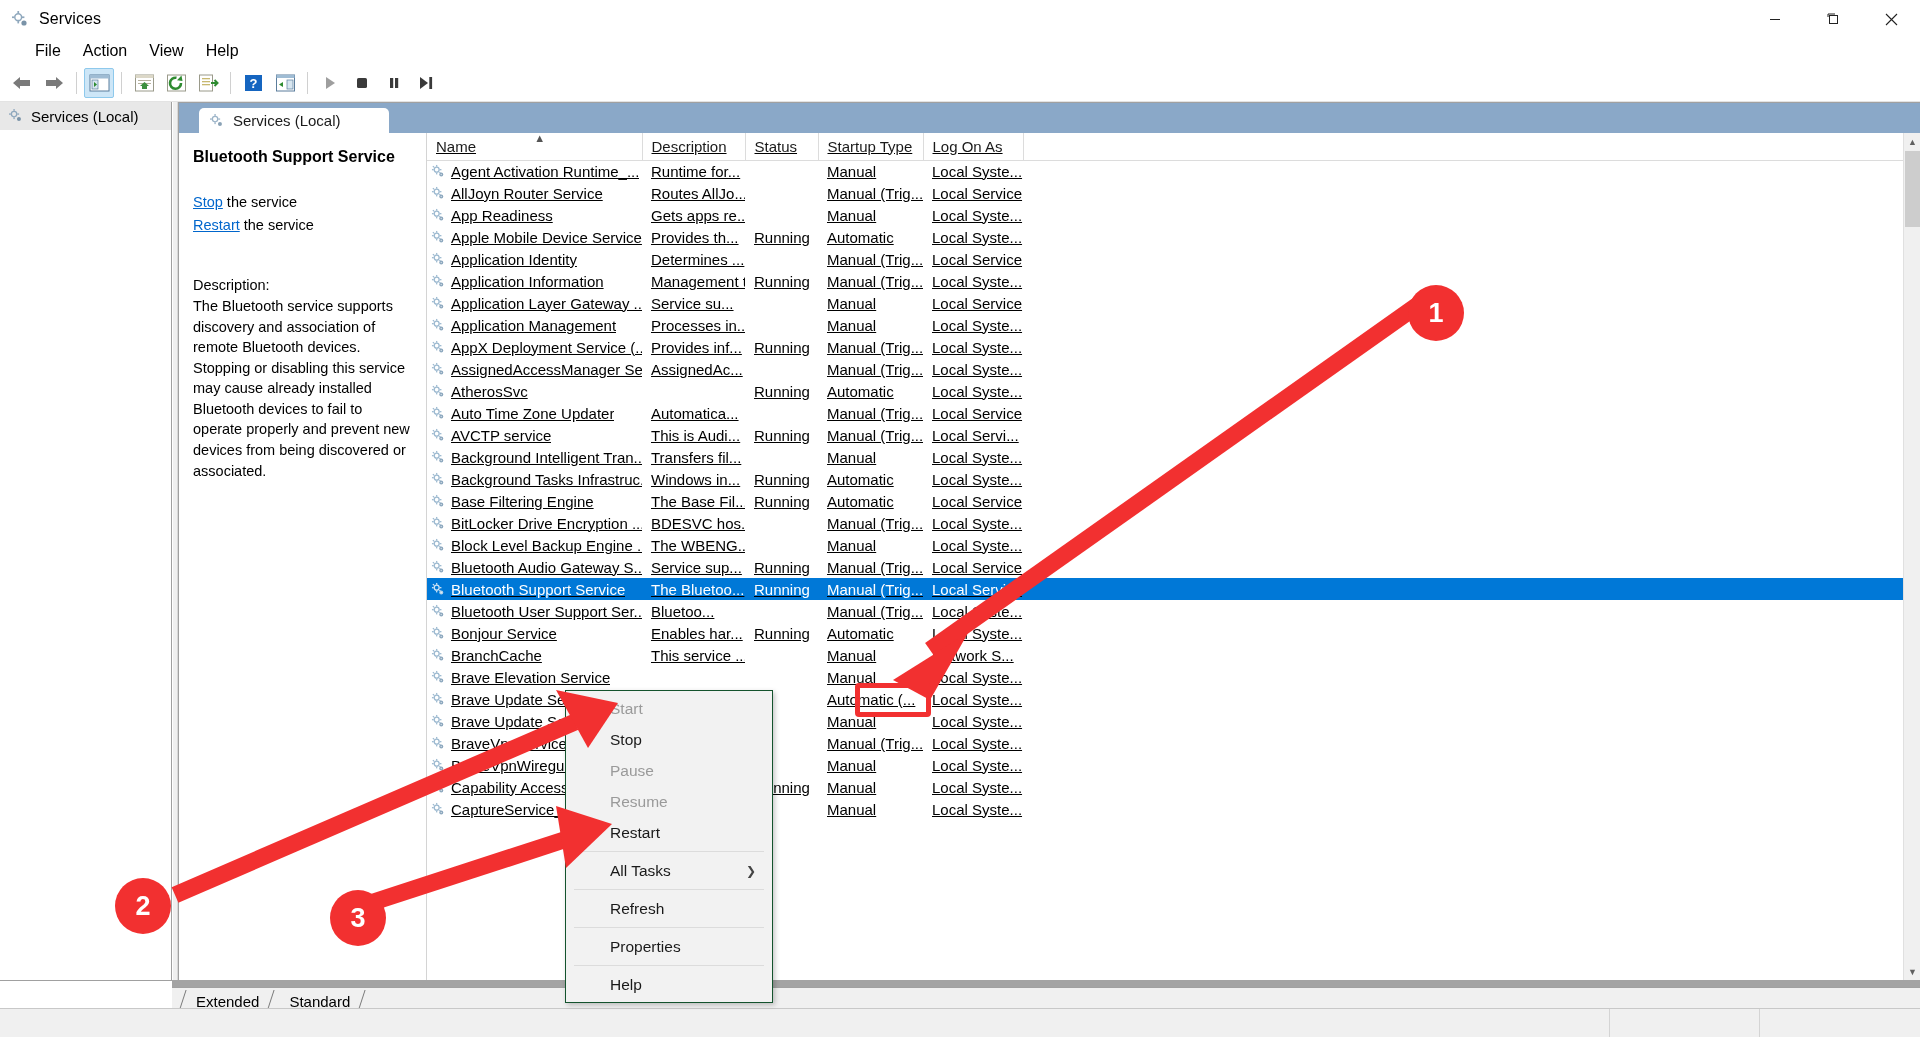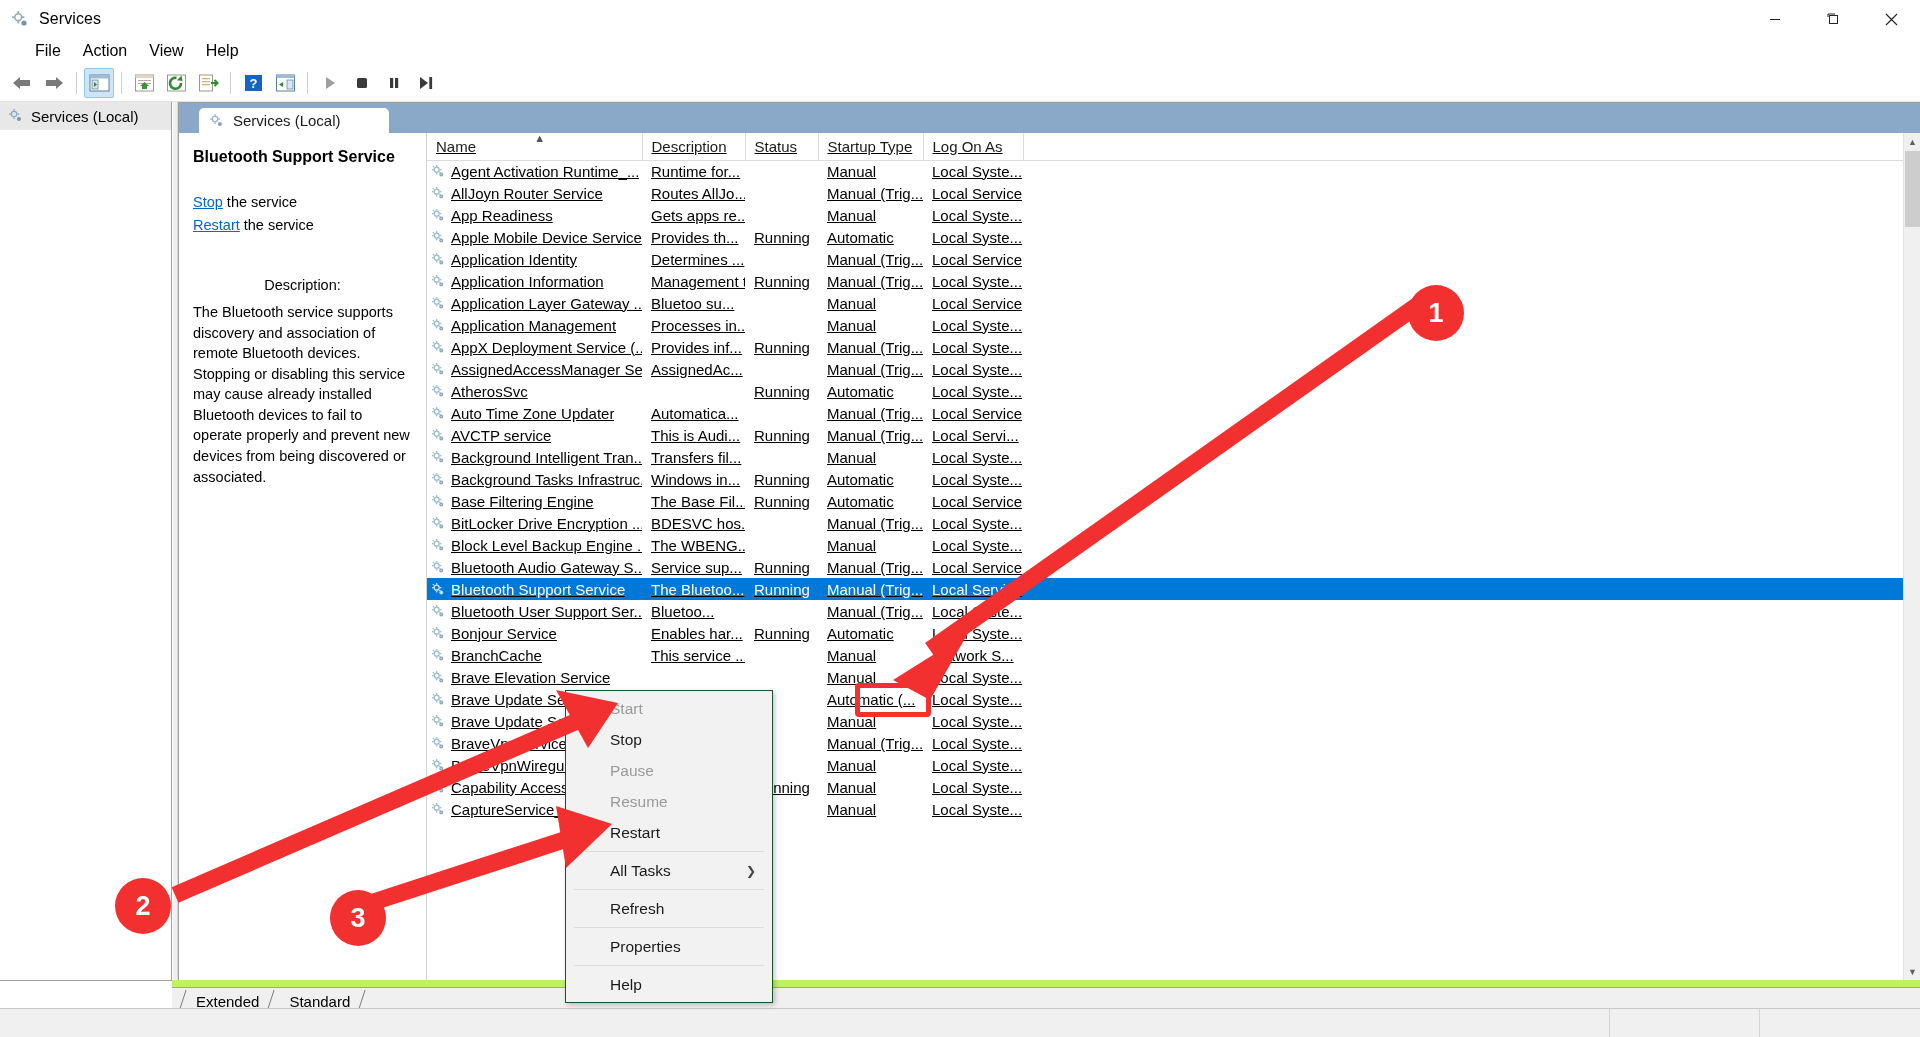--- a/index.html
+++ b/index.html
@@ -7,21 +7,21 @@
   html, body {
     width: 1920px; height: 1037px;
     overflow: hidden;
     font-family: "Liberation Sans", sans-serif;
     background: #f0f0f0;
     -webkit-font-smoothing: antialiased;
   }
   #app {
     position: relative;
     width: 1920px; height: 1037px;
-    background: #bef264;
+    background: #a3a3a3;
   }
 
   
   .titlebar {
     position: absolute; left: 0; top: 0;
     width: 1920px; height: 38px;
     background: #ffffff;
     display: flex; align-items: center;
   }
   .titlebar .app-icon {
@@ -137,21 +137,21 @@
     line-height: 1.42;
   }
   .detail h2 {
     font-size: 16px; font-weight: bold; margin-bottom: 26px;
     line-height: 1.2;
   }
   .detail a {
     color: #0066cc; text-decoration: underline; cursor: pointer;
   }
   .detail .action-line { margin-bottom: 2px; }
-  .detail .desc-label { margin-top: 40px; margin-bottom: 6px; text-align: center; }
+  .detail .desc-label { margin-top: 40px; margin-bottom: 0px; }
   .detail .desc-body { }
 
   
   .listwrap { flex: 1; position: relative; overflow: hidden; background: #fff; }
   table.svc {
     width: 100%; border-collapse: collapse;
     table-layout: fixed;
     font-size: 15px;
     text-decoration: underline;
   }
@@ -678,21 +678,21 @@
                             <rect x="2.4" y="2.4" width="1.6" height="2.2" transform="rotate(-45 3.2 3.5)"></rect>
                             <rect x="10.6" y="10" width="1.6" height="2.2" transform="rotate(-45 11.4 11.1)"></rect>
                           </g>
                           <circle cx="13" cy="13.2" r="2.5" fill="#8aa6bd"></circle>
                           <circle cx="13" cy="13.2" r="1" fill="#fff" opacity=".55"></circle>
                         </svg>
                       </span>
                       <span class="name-txt">Application Layer Gateway ...</span>
                     </div>
                   </td>
-                  <td>Bluetoo su...</td>
+                  <td>Service su...</td>
                   <td></td>
                   <td>Manual</td>
                   <td>Local Service</td>
                   <td></td>
                 </tr>
                 <tr>
                   <td class="name-cell">
                     <div class="name-inner">
                       <span class="svc-ico">
                         <svg width="15" height="15" viewBox="0 0 19 19">

